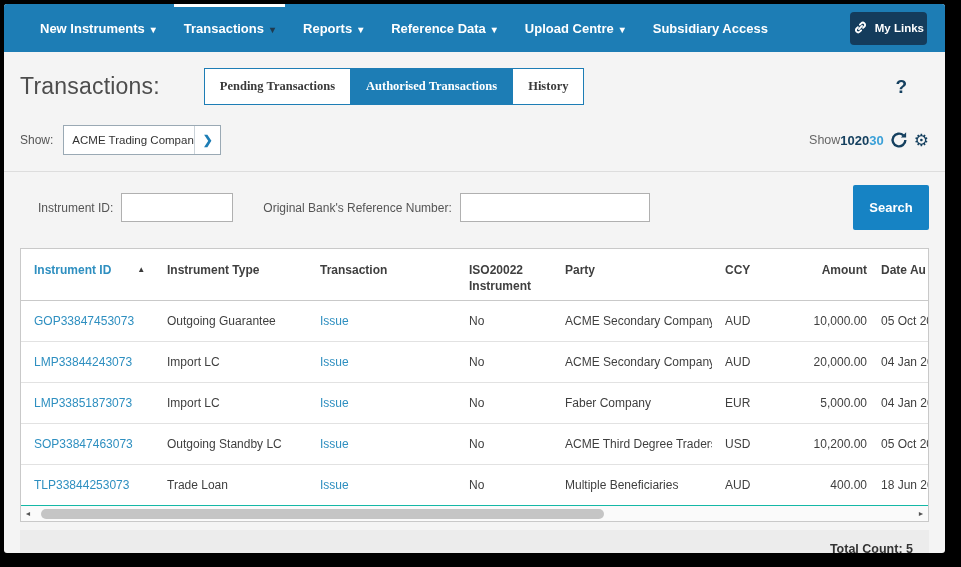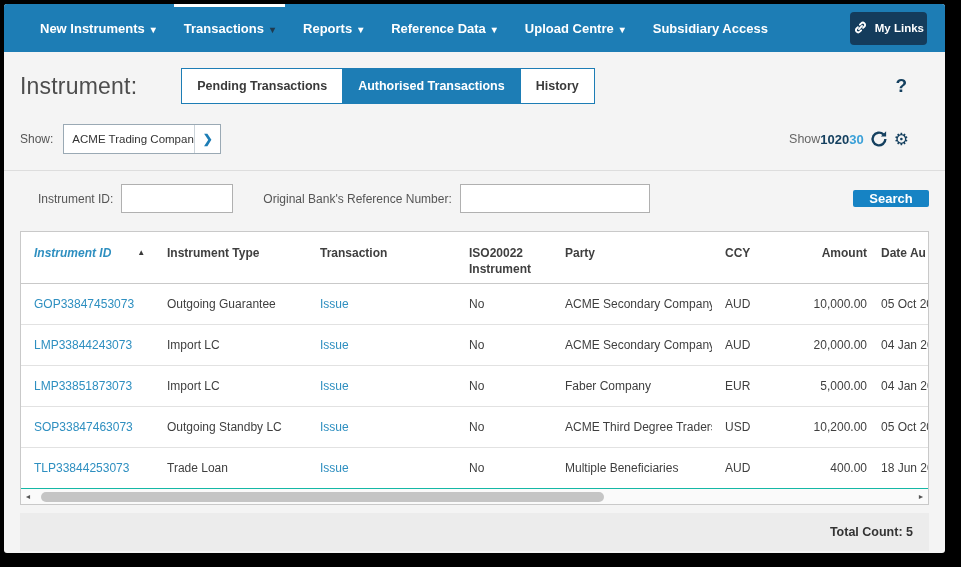--- a/index.html
+++ b/index.html
@@ -41,21 +41,21 @@
     display: flex; align-items: center; gap: 7px;
     background: #143c5c; color: #fff;
     font-size: 11.5px; font-weight: 700;
     padding: 8px 3px; border-radius: 4px; cursor: pointer;
   }
 
   
   .content { padding: 0 16px; }
   .header-row { display: flex; align-items: center; margin-top: 16px; }
   .page-title { font-size: 23px; font-weight: 400; color: #4d4d4d; letter-spacing: .2px; }
-  .tabs { display: flex; margin-left: 44px; border: 1px solid #1d7db5; background: #fff; }
+  .tabs { display: flex; margin-left: 44px; border: 1px solid #1d7db5; background: #fff; font-family: Liberation Serif, serif; }
   .tab {
     padding: 10px 15px; font-size: 12.5px; font-weight: 700; color: #3a3a3a;
     background: #fff; cursor: pointer; white-space: nowrap;
   }
   .tab + .tab { border-left: 1px solid #1d7db5; }
   .tab.active { background: #1d7db5; color: #fff; }
   .help { margin-left: auto; margin-right: 22px; color: #15405f; font-size: 19px; font-weight: 800; cursor: pointer; }
 
   
   .show-row { display: flex; align-items: center; margin-top: 20px; }
@@ -64,55 +64,55 @@
     display: flex; align-items: center; margin-left: 10px;
     width: 158px; height: 30px; background: #fff;
     border: 1px solid #9aa9b4; cursor: pointer;
   }
   .dropdown .dd-text { flex: 1; font-size: 11.5px; color: #333; padding-left: 8px; white-space: nowrap; overflow: hidden; }
   .dropdown .dd-arrow {
     width: 26px; height: 100%; display: flex; align-items: center; justify-content: center;
     border-left: 1px solid #ccd4da; color: #1d7db5; font-size: 12px; font-weight: 700;
   }
   .status-msg { margin-left: 20px; font-size: 13px; font-weight: 700; color: #3f3f3f; }
-  .pagesize { margin-left: auto; margin-right: 20px; display: flex; align-items: center; }
+  .pagesize { margin-left: auto; margin-right: 0; display: flex; align-items: center; }
   .pagesize .ps-label { font-size: 12.5px; color: #666; }
   .ps-opt { font-size: 13px; font-weight: 700; color: #15405f; cursor: pointer; }
   .ps-opt.selected { color: #3aa0d8; }
   .icon-btn { display: flex; align-items: center; cursor: pointer; margin-left: 6px; }
   .gear { font-size: 17px; color: #15405f; line-height: 1; }
 
   .divider { border-top: 1px solid #ddd; margin: 16px -16px 0 -16px; }
 
   
   .filter-row { display: flex; align-items: center; padding: 13px 0 13px 18px; }
   .filter-row input {
     height: 29px; border: 1px solid #b0b0b0; background: #fff;
     margin-left: 8px; font-size: 12px; padding: 0 6px;
     font-family: "Liberation Sans", sans-serif;
   }
   .inp-id { width: 112px; }
   .inp-ref { width: 190px; }
   .gap-lbl { margin-left: 30px; }
   .search-btn {
-    margin-left: auto; width: 76px; height: 17px;
+    margin-left: auto; width: 76px; height: 45px;
     background: #1683c4; color: #fff; border: none; border-radius: 2px;
     font-size: 13px; font-weight: 700; cursor: pointer;
     font-family: "Liberation Sans", sans-serif;
   }
 
   
   .table-wrap { margin-top: 5px; background: #fff; border: 1px solid #c9c9c9; }
   table { width: 100%; border-collapse: collapse; table-layout: fixed; font-size: 12px; color: #3f3f3f; }
   th {
     text-align: left; font-weight: 700; color: #3f3f3f;
     padding: 13px 0 6px 13px; vertical-align: top; line-height: 1.35;
     white-space: normal;
   }
-  th.sortable { color: #2e8fc0; cursor: pointer; white-space: nowrap; font-style: italic; }
+  th.sortable { color: #2e8fc0; cursor: pointer; white-space: nowrap; }
   .sort-arrow { color: #3a3a3a; font-size: 8px; margin-left: 26px; vertical-align: 2px; }
   thead tr { border-bottom: 1px solid #c9c9c9; }
   tbody tr { border-bottom: 1px solid #e2e2e2; height: 41px; }
   tbody tr:last-child { border-bottom: 1px solid #14b8a6; }
   td { padding-left: 13px; vertical-align: middle; white-space: nowrap; overflow: hidden; }
   td a { color: #2e8fc0; text-decoration: none; cursor: pointer; }
   th.col-amount, td.col-amount { text-align: right; padding-left: 0; padding-right: 2px; }
   th.col-date, td.col-date { padding-left: 12px; padding-right: 0; }
 
   
@@ -168,21 +168,21 @@
           <path d="M13 16.5 l-2.2 2.2 a3.6 3.6 0 0 1-5.1-5.1 L7.9 11.4"></path>
         </svg>
       </span>
       <span>My Links</span>
     </div>
   </nav>
 
   <div class="content">
 
     <div class="header-row">
-      <div class="page-title">Instrument:</div>
+      <div class="page-title">Transactions:</div>
       <div class="tabs">
         <div class="tab">Pending Transactions</div>
         <div class="tab active">Authorised Transactions</div>
         <div class="tab">History</div>
       </div>
       <div class="help">?</div>
     </div>
 
     <div class="show-row">
       <span class="label">Show:</span>

